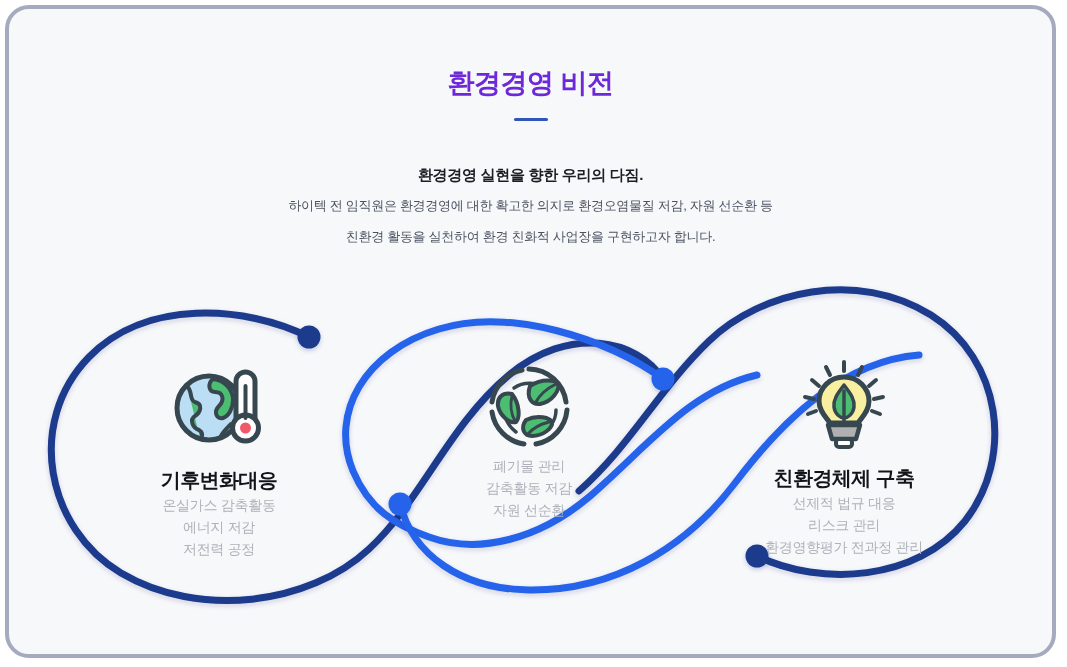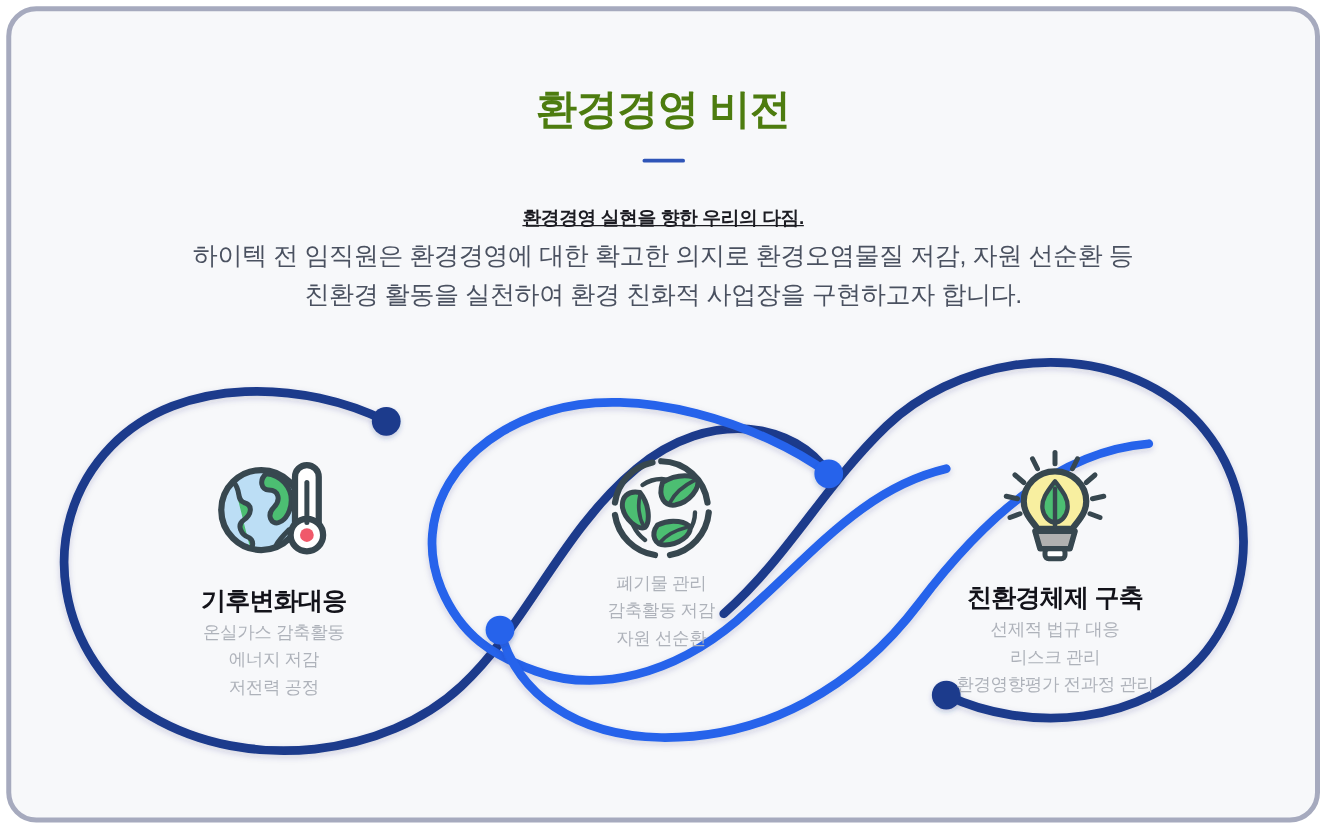--- a/index.html
+++ b/index.html
@@ -31,23 +31,23 @@
   #header {
     position: absolute;
     left: 0;
     top: 0;
     width: 100%;
     text-align: center;
   }
   #page-title {
     margin: 0;
     padding-top: 56px;
-    font-size: 33px;
+    font-size: 27px;
     font-weight: bold;
-    color: #4d7c0f;
+    color: #6d28d9;
     letter-spacing: -0.5px;
   }
   #title-underline {
     width: 34px;
     height: 3px;
     background: #2f55b8;
     margin: 17px auto 0 auto;
     border-radius: 2px;
   }
 
@@ -58,24 +58,23 @@
     top: 150px;
     width: 100%;
     text-align: center;
     line-height: 31px;
   }
   #intro .lead {
     font-size: 15px;
     font-weight: bold;
     color: #1c1c22;
     letter-spacing: -0.3px;
-    text-decoration: underline;
   }
   #intro .body-line {
-    font-size: 20px;
+    font-size: 13px;
     color: #4a5160;
     letter-spacing: -0.3px;
   }
 
   
   #curve-layer {
     position: absolute;
     left: 0;
     top: 0;
     width: 1051px;

